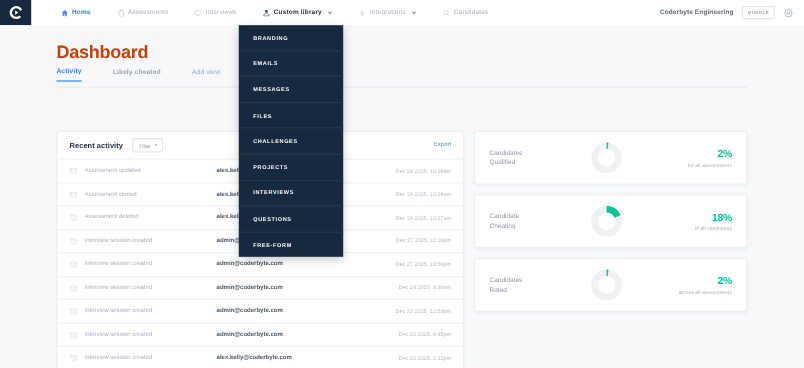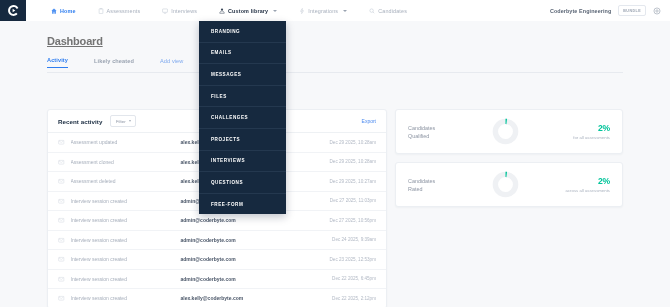--- a/index.html
+++ b/index.html
@@ -41,21 +41,21 @@
   .bundle-badge{
     font-size:3.6px;color:#9aa3b1;letter-spacing:.45px;font-weight:bold;
     border:1px solid #e4e8ee;border-radius:2px;padding:2.2px 4px;background:#fff;
   }
   .gear{width:8px;height:8px;display:block;}
 
   
   .page{position:absolute;top:21px;left:0;width:670px;height:286px;background:#f7f8fa;}
   .page-title{
     position:absolute;left:47px;top:14px;
-    font-size:11px;color:#737373;font-weight:bold;letter-spacing:-.2px;text-decoration:underline;
+    font-size:15px;color:#c2410c;font-weight:bold;letter-spacing:-.2px;
   }
   .tabs{position:absolute;left:47px;top:36px;display:flex;align-items:flex-end;gap:26px;}
   .tab{font-size:5.6px;font-weight:bold;color:#9aa3b1;padding-bottom:4px;cursor:pointer;letter-spacing:.1px;}
   .tab.active{color:#2f7ef0;border-bottom:1.6px solid #2f7ef0;}
   .tab.add{color:#7fa9ee;font-weight:normal;}
   .tabs-rule{position:absolute;left:47px;top:51px;width:576px;height:1px;background:#e7eaef;}
 
   
   .activity-card{
     position:absolute;left:47px;top:88px;width:338px;
@@ -292,20 +292,31 @@
     <div class="stats" id="stat-cards">
         <div class="stat-card">
           <div class="stat-label"><span>Candidates</span><br><span>Qualified</span></div>
           <svg class="donut" viewBox="0 0 28 28">
             <circle cx="14" cy="14" r="10.5" fill="none" stroke="#eff1f4" stroke-width="5.6"></circle>
             <circle cx="14" cy="14" r="10.5" fill="none" stroke="#00c49a" stroke-width="5.6" stroke-dasharray="1.32 64.65" transform="rotate(-90 14 14)"></circle>
           </svg>
           <div class="stat-right">
             <div class="stat-pct">2%</div>
             <div class="stat-sub">for all assessments</div>
+          </div>
+        </div>
+        <div class="stat-card">
+          <div class="stat-label"><span>Candidate</span><br><span>Cheating</span></div>
+          <svg class="donut" viewBox="0 0 28 28">
+            <circle cx="14" cy="14" r="10.5" fill="none" stroke="#eff1f4" stroke-width="5.6"></circle>
+            <circle cx="14" cy="14" r="10.5" fill="none" stroke="#00c49a" stroke-width="5.6" stroke-dasharray="11.88 54.10" transform="rotate(-90 14 14)"></circle>
+          </svg>
+          <div class="stat-right">
+            <div class="stat-pct">18%</div>
+            <div class="stat-sub">of all candidates</div>
           </div>
         </div>
         <div class="stat-card">
           <div class="stat-label"><span>Candidates</span><br><span>Rated</span></div>
           <svg class="donut" viewBox="0 0 28 28">
             <circle cx="14" cy="14" r="10.5" fill="none" stroke="#eff1f4" stroke-width="5.6"></circle>
             <circle cx="14" cy="14" r="10.5" fill="none" stroke="#00c49a" stroke-width="5.6" stroke-dasharray="1.32 64.65" transform="rotate(-90 14 14)"></circle>
           </svg>
           <div class="stat-right">
             <div class="stat-pct">2%</div>

